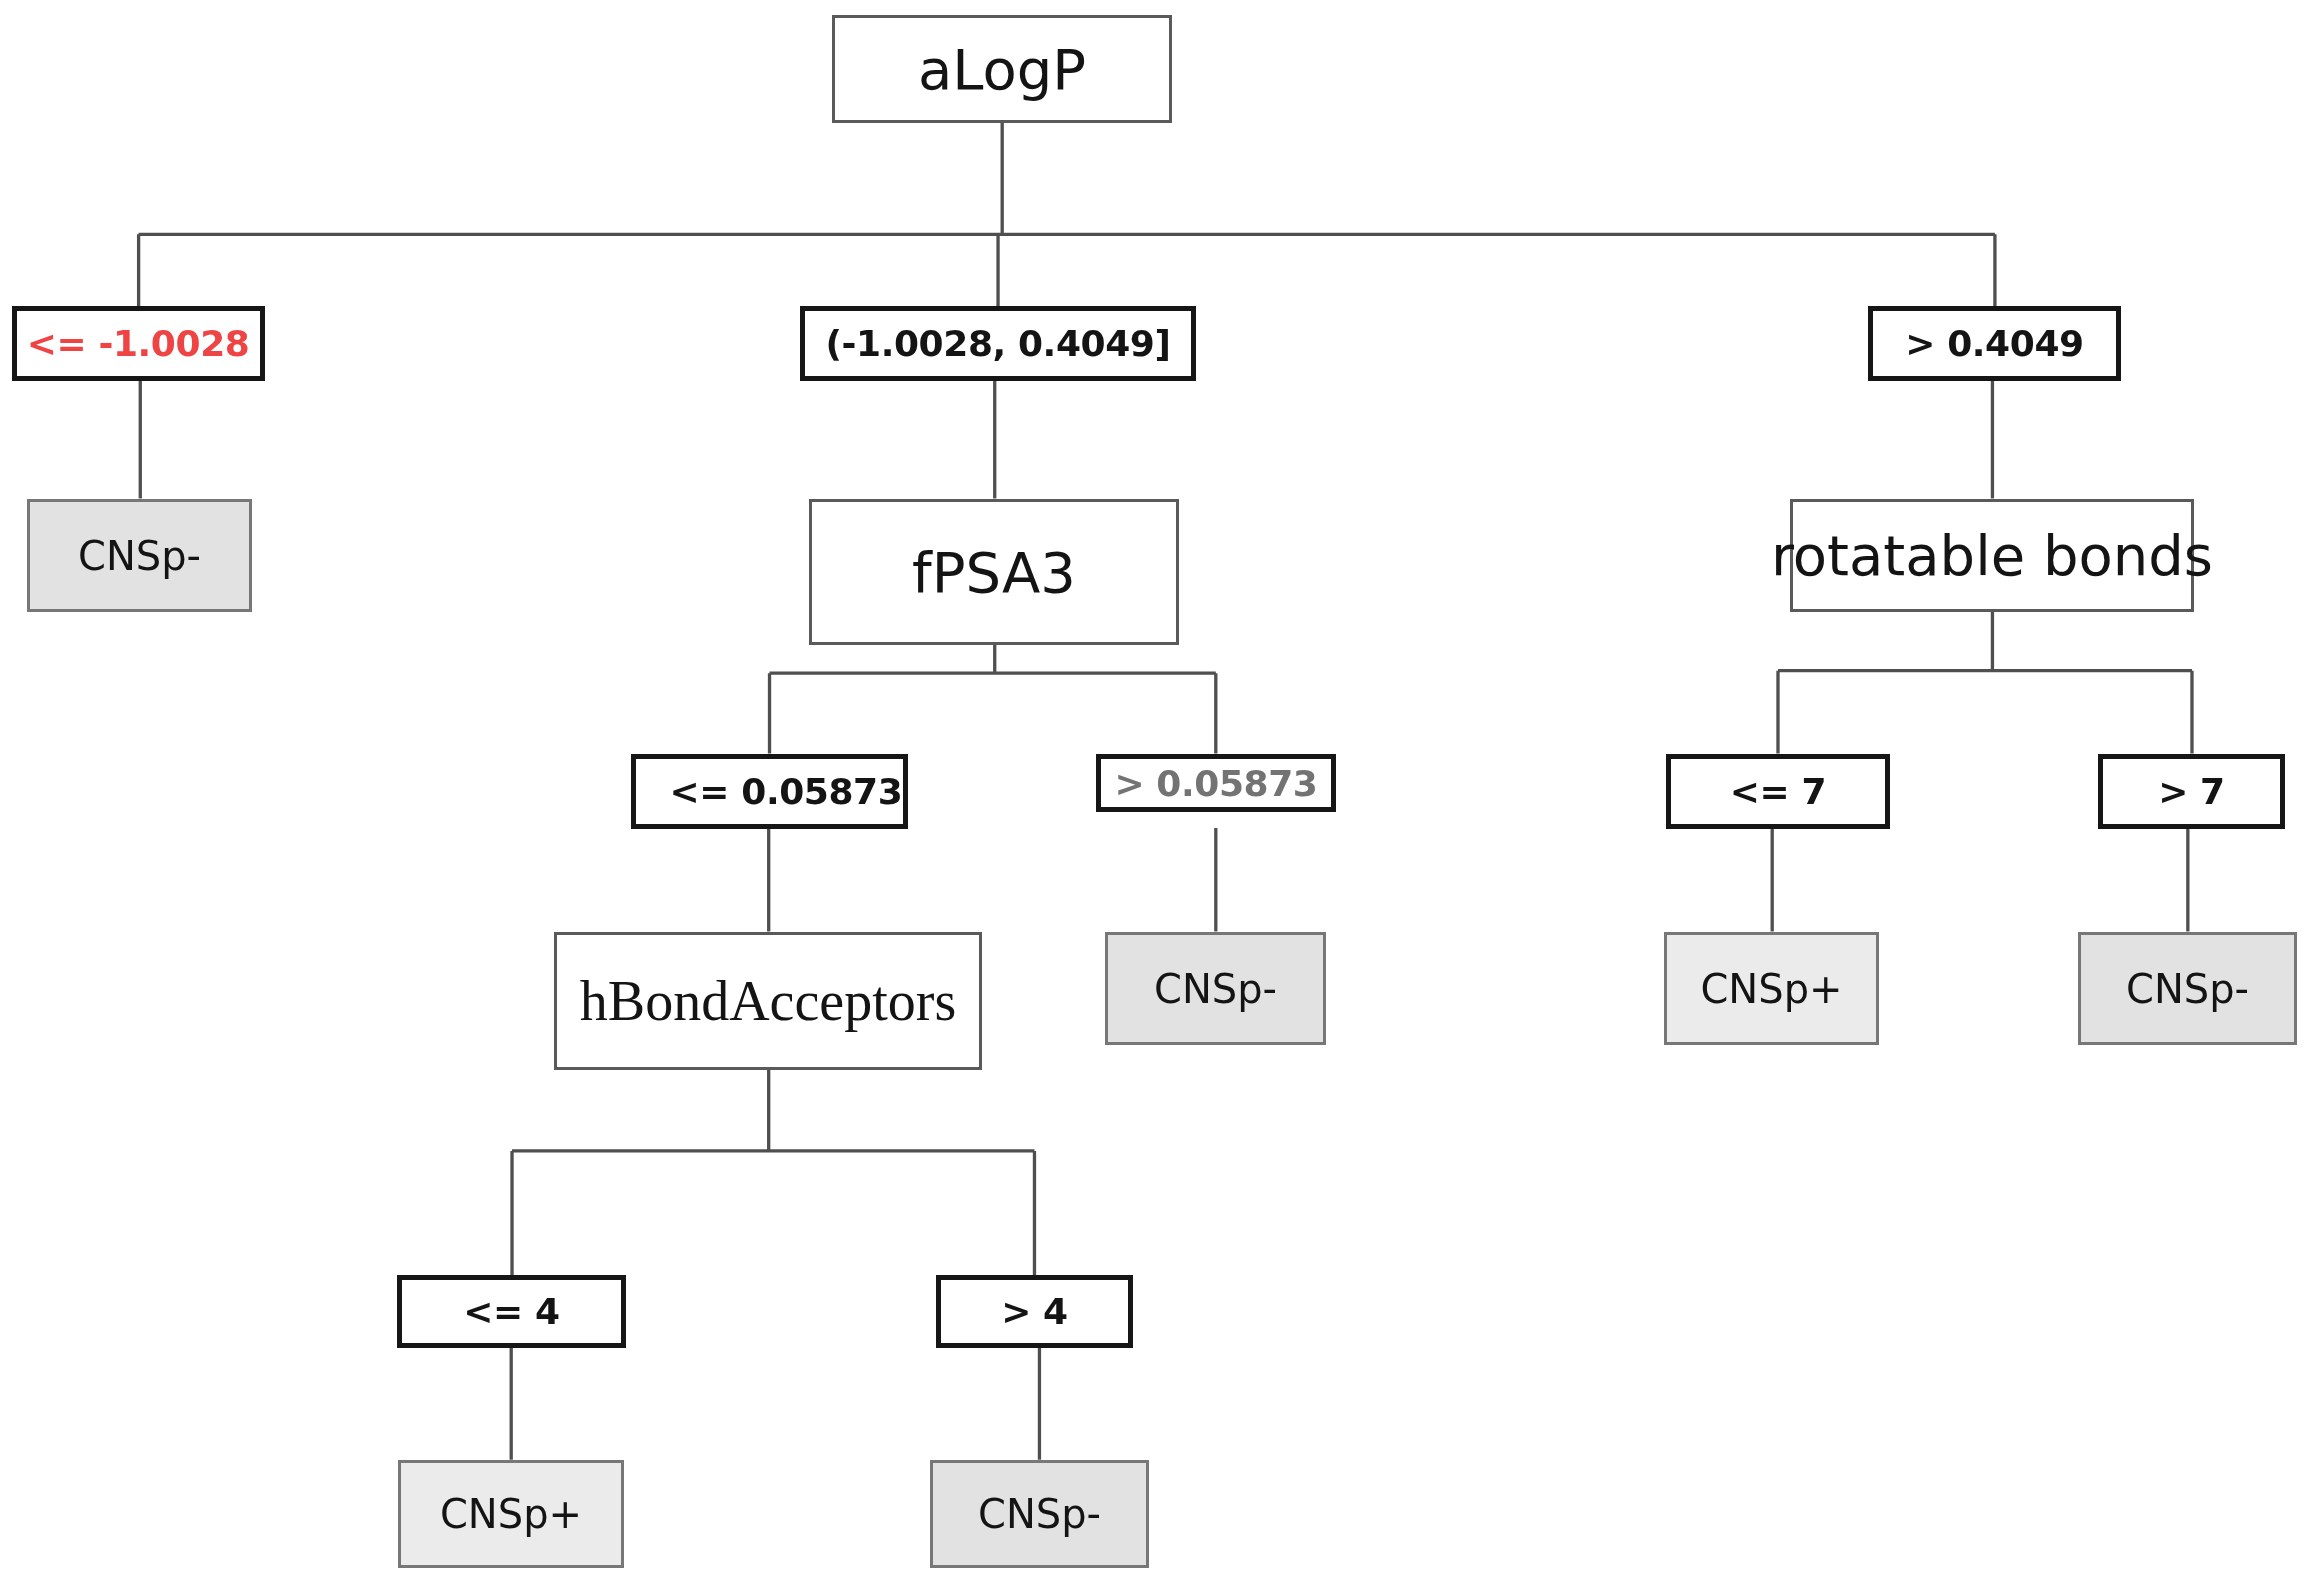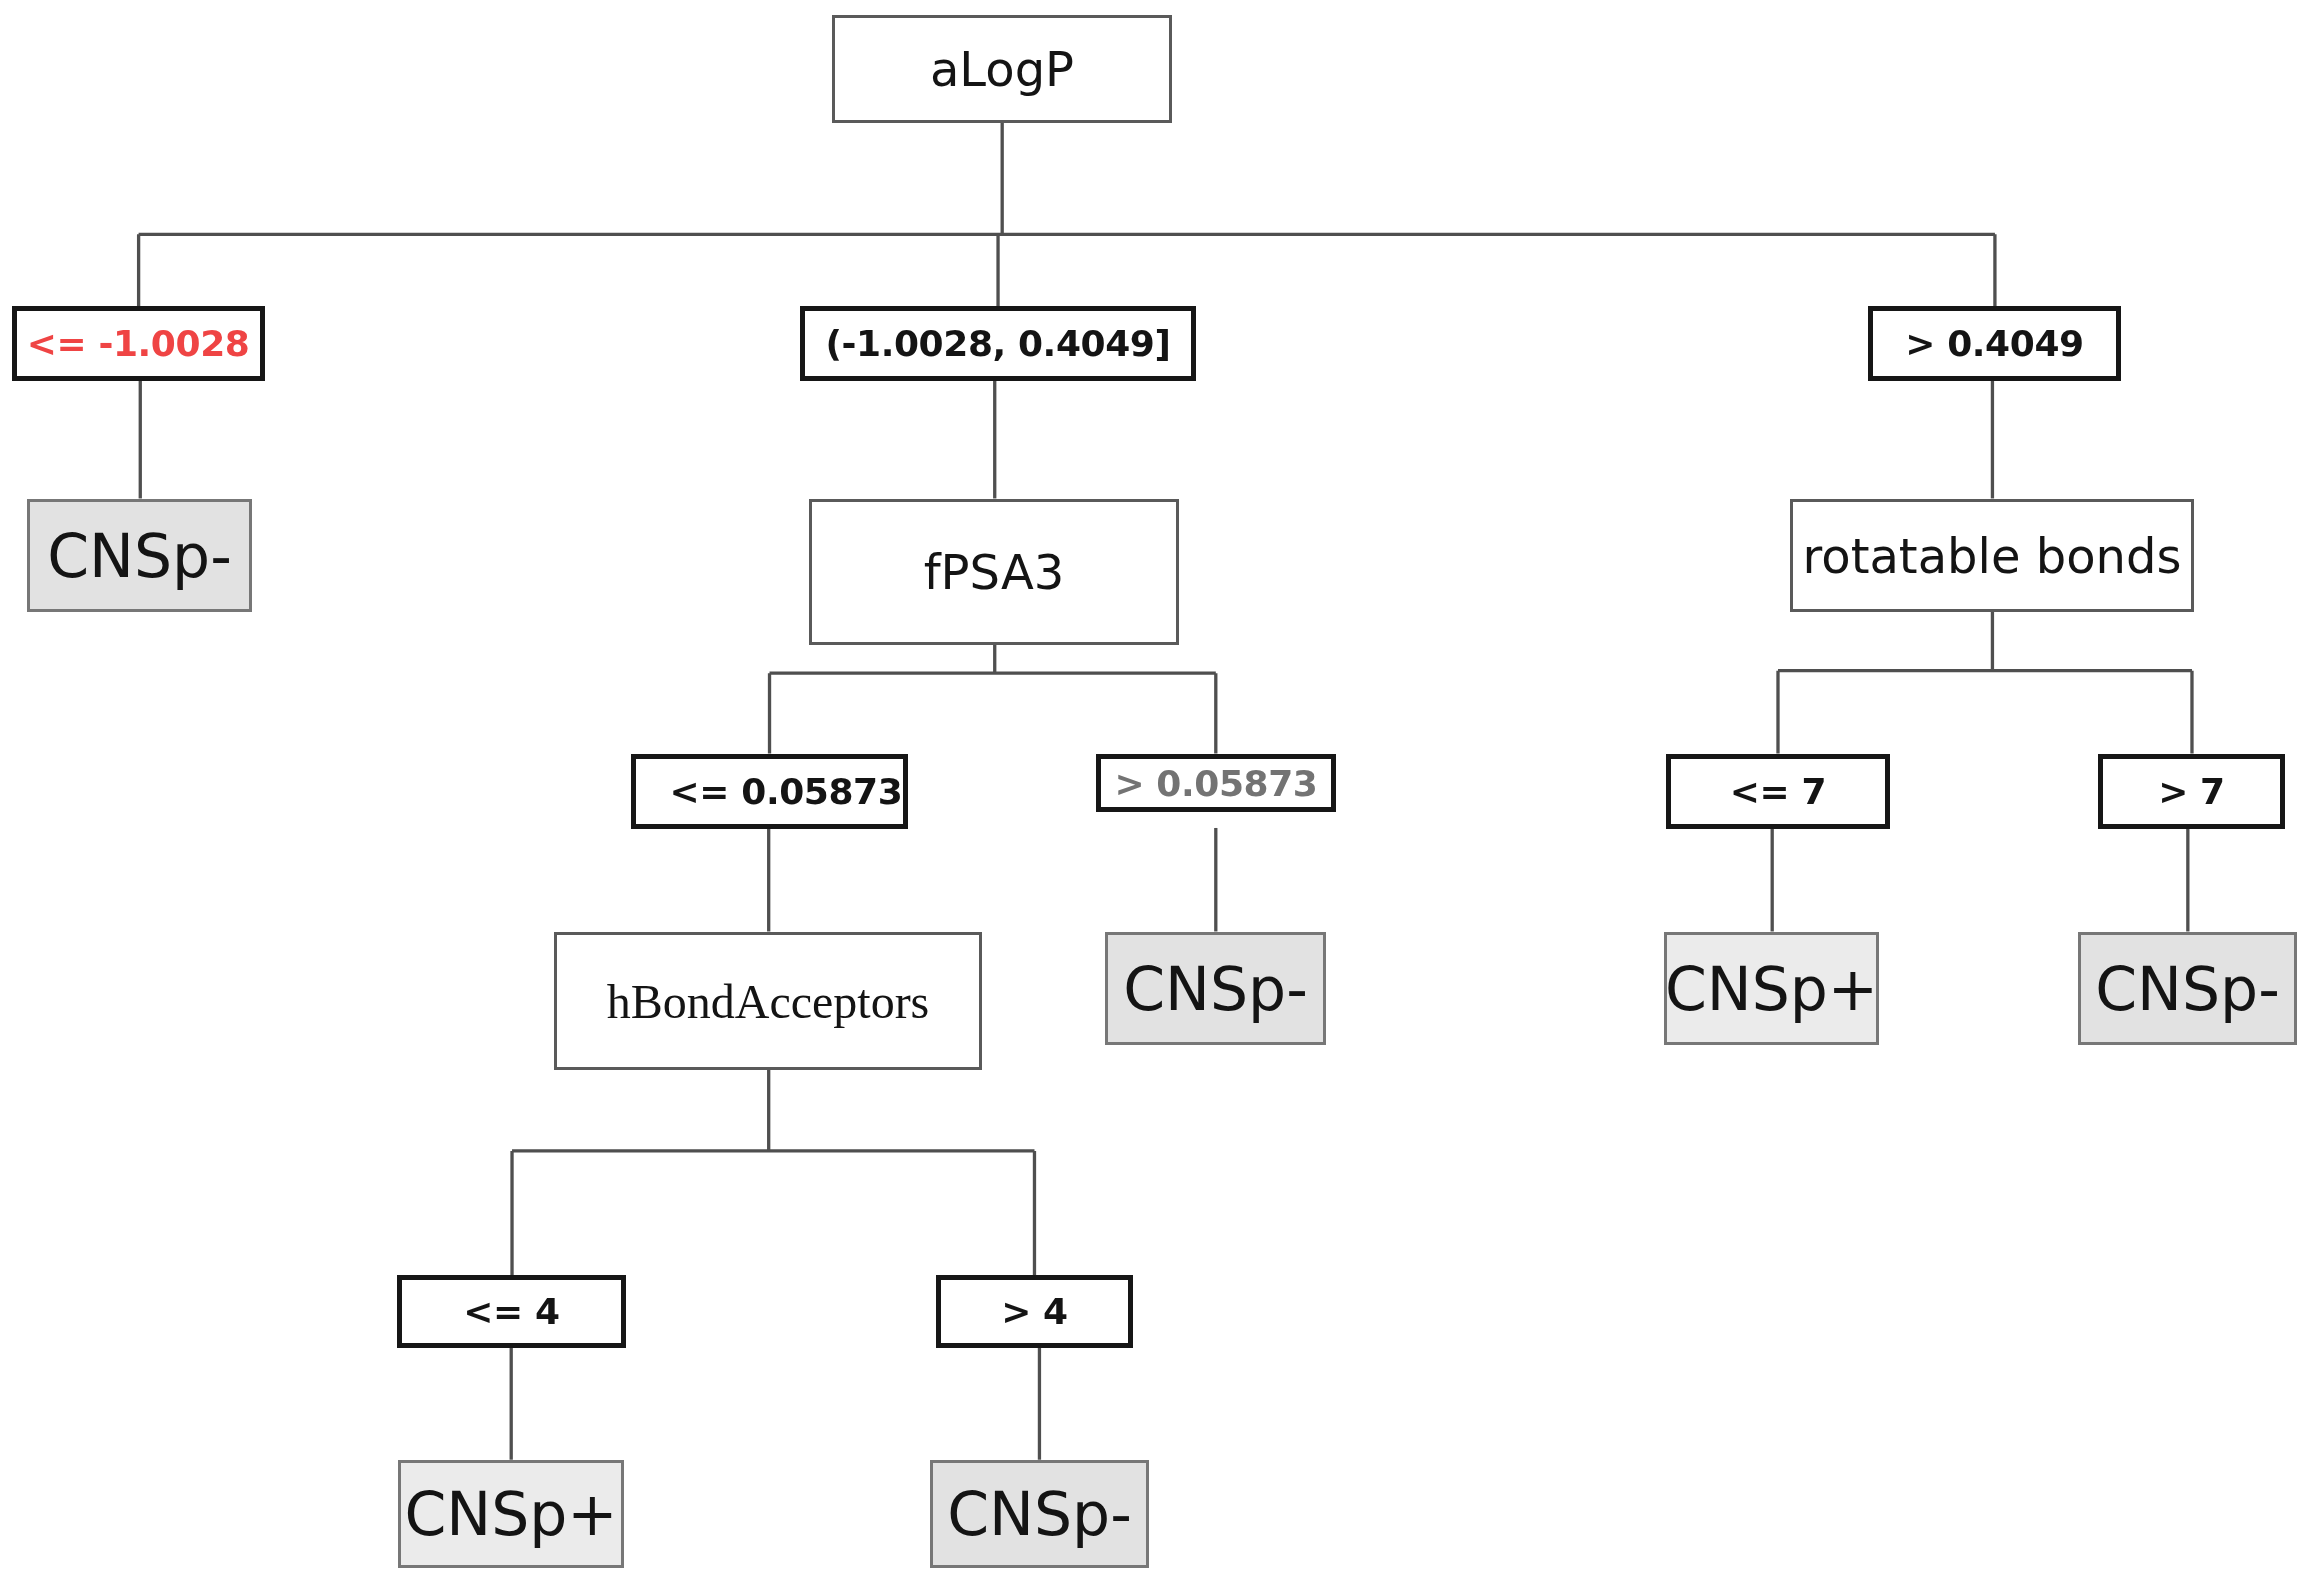--- a/index.html
+++ b/index.html
@@ -20,33 +20,33 @@
     position:absolute;
     box-sizing:border-box;
     display:flex;
     align-items:center;
     justify-content:center;
     white-space:nowrap;
     color:#141414;
     text-align:center;
   }
   .node.attribute{
-    font-size:48px;
+    font-size:56px;
     border-style:solid;
     border-width:3.3px;
   }
   .node.condition{
     font-size:36px;
     font-weight:bold;
     border-style:solid;
     border-width:5px;
     letter-spacing:-0.4px;
   }
   .node.leaf{
-    font-size:60px;
+    font-size:40px;
     border-style:solid;
     border-width:3.3px;
   }
 </style>
 </head>
 <body>
 
 <div id="stage" style="background: rgb(255, 255, 255);">
     <svg width="2319" height="1569" class="wires" viewBox="0 0 2800 1895">
       <path d="M 1210 148 L 1210 283 M 167 283 L 2409 283 M 167 283 L 167 370 M 1205 283 L 1205 370 M 2409 283 L 2409 370" fill="none" stroke="#4f4f4f" stroke-width="4"></path>

